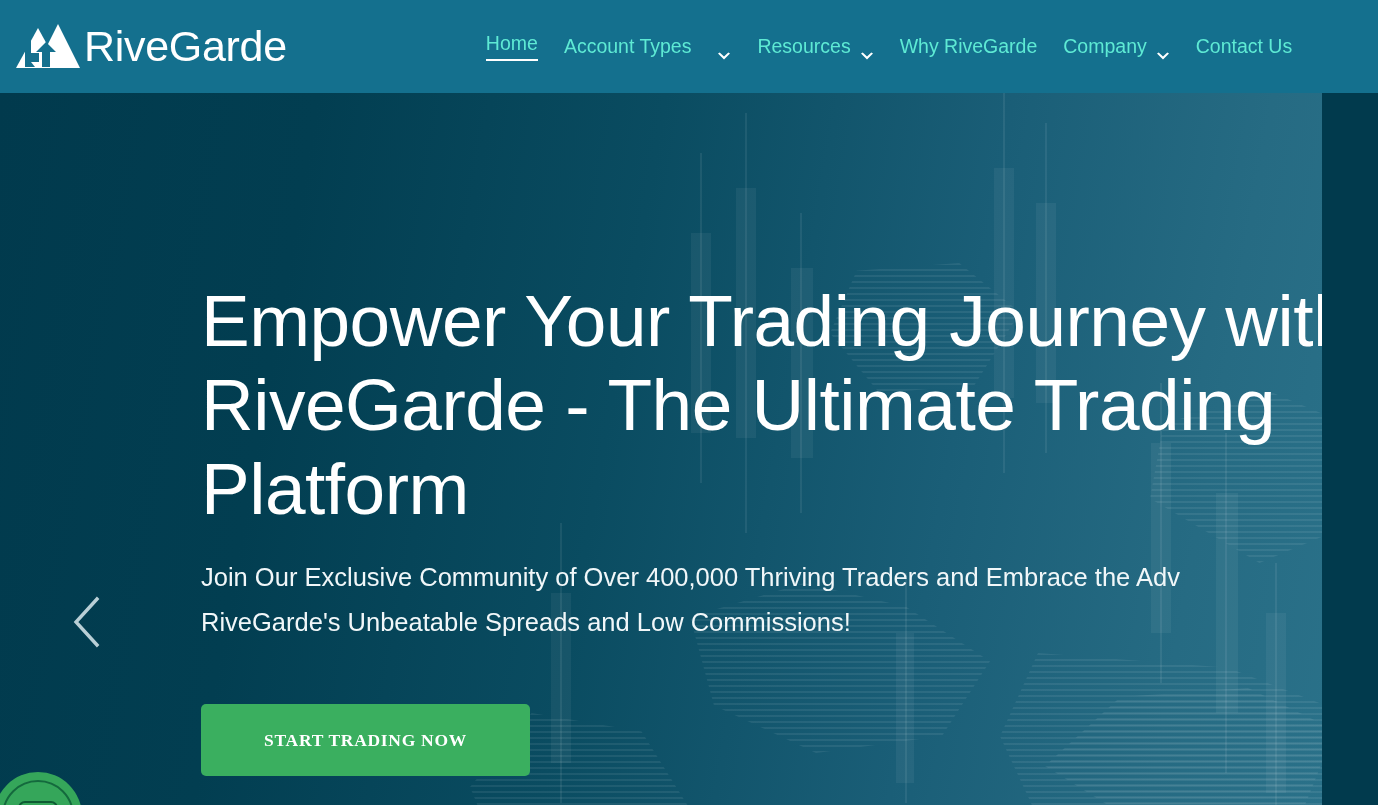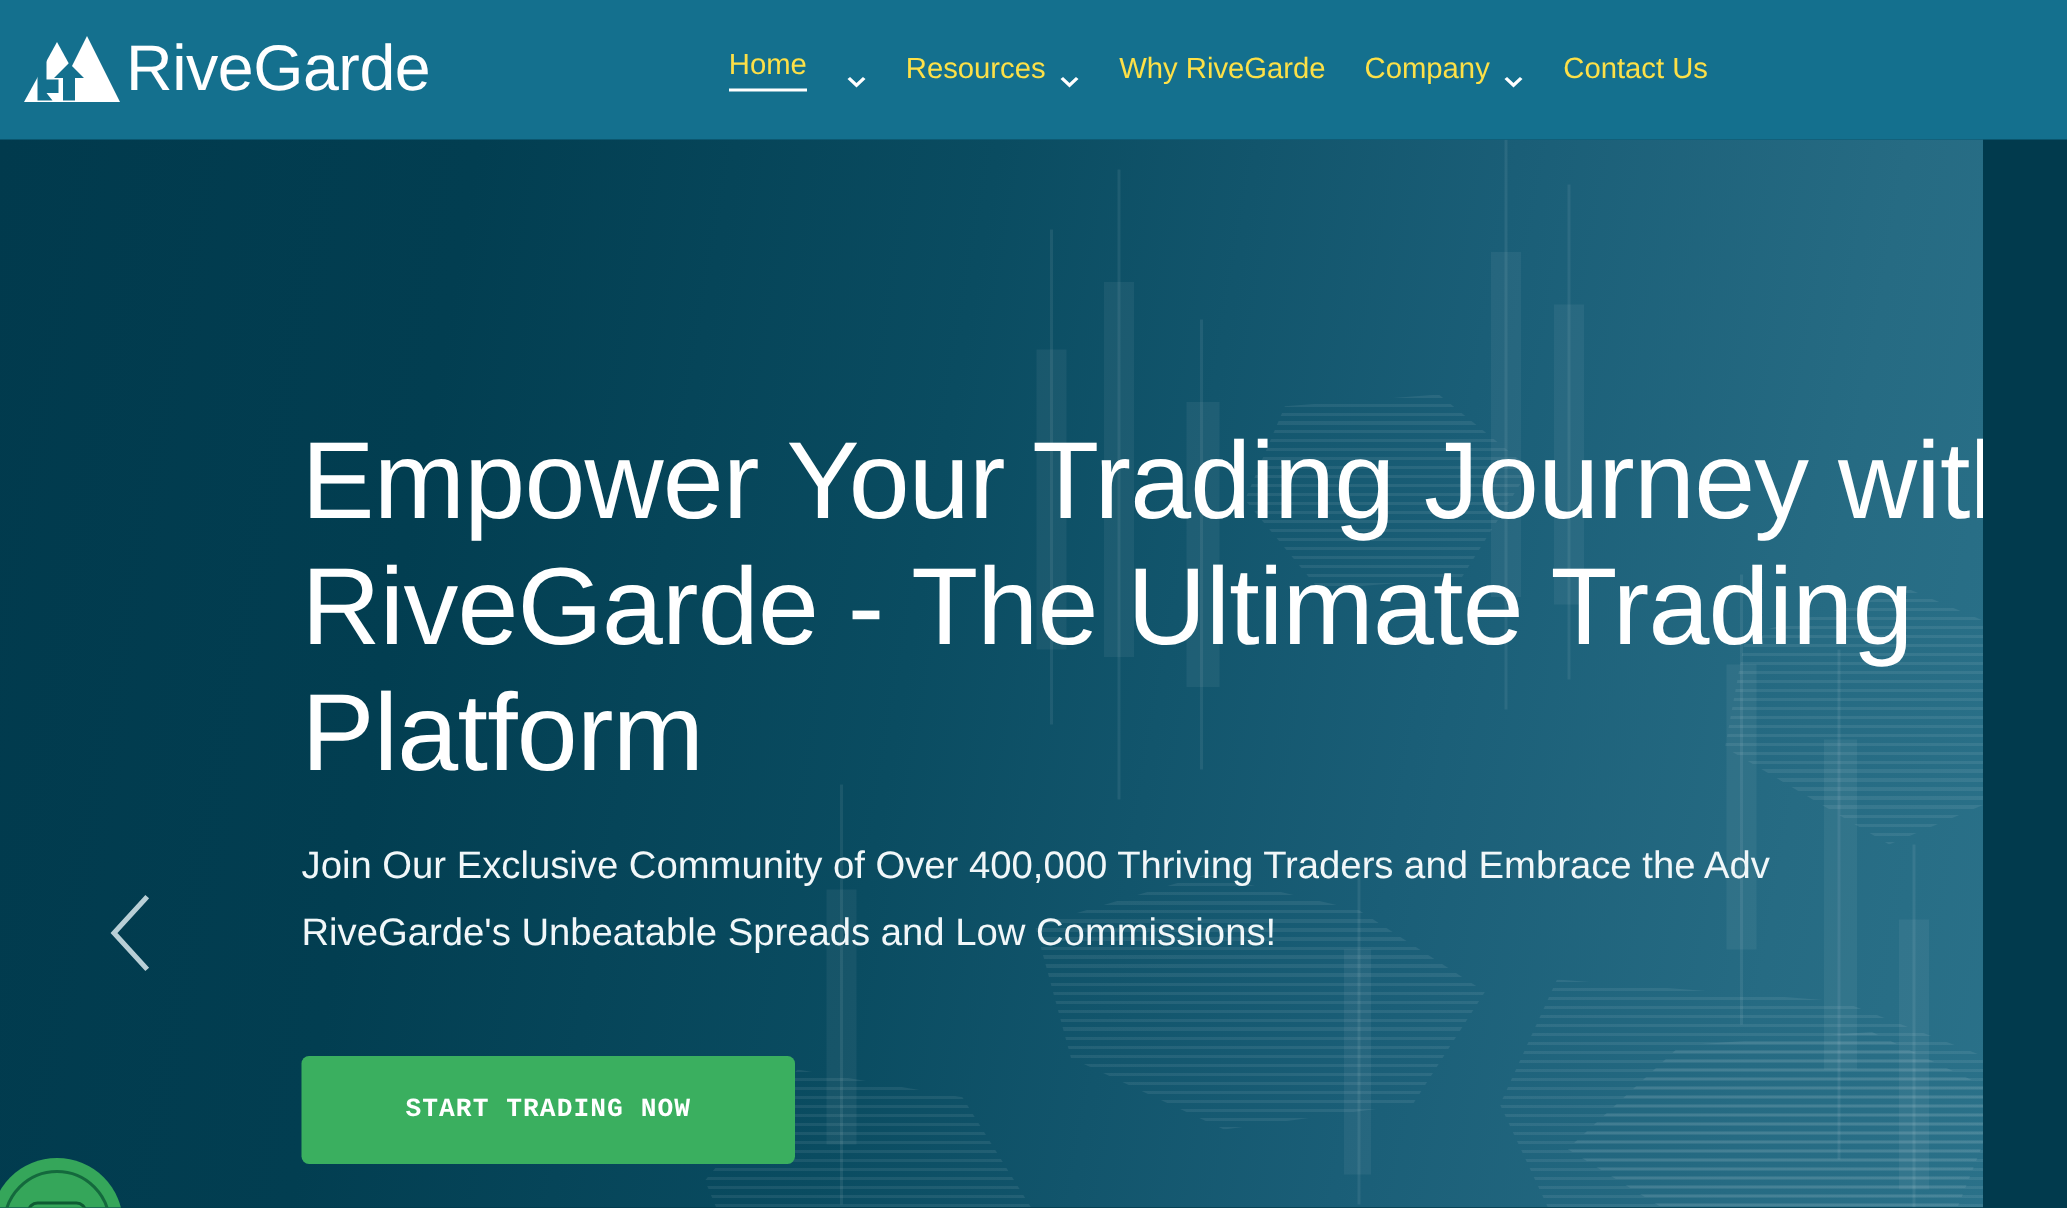--- a/index.html
+++ b/index.html
@@ -23,21 +23,21 @@
   .brand-mark { width:72px; height:54px; flex:0 0 auto; }
   .brand-name {
     color:#ffffff; font-size:43px; font-weight:400;
     letter-spacing:-0.3px; line-height:1; margin-left:4px;
   }
 
   .main-nav { display:flex; align-items:center; margin-left:186px; gap:0; }
   .nav-item {
     position:relative;
     display:flex; align-items:center; gap:9px;
-    color:#fde047; font-size:19.5px; font-weight:400;
+    color:#5eead4; font-size:19.5px; font-weight:400;
     padding:0 13px; height:93px;
     cursor:pointer; white-space:nowrap;
   }
   .nav-item .label { line-height:93px; }
   .nav-item.active .label {
     border-bottom:2px solid #ffffff;
     line-height:1; padding-bottom:6px;
     margin-top:2px;
   }
   .caret { width:14px; height:9px; display:block; margin-top:2px; }
@@ -85,21 +85,21 @@
     white-space:pre-line;
   }
 
   .cta-button {
     position:absolute; left:201px; top:611px;
     width:329px; height:72px;
     background:#3aaf5f;
     border:none; border-radius:5px;
     color:#ffffff; font-size:17.5px; font-weight:700;
     letter-spacing:0.7px;
-    font-family:Liberation Mono, monospace;
+    font-family:Liberation Serif, serif;
     cursor:pointer;
   }
 
   
   .carousel-prev {
     position:absolute; left:62px; top:496px;
     width:48px; height:68px;
     display:flex; align-items:center; justify-content:center;
     cursor:pointer; background:none; border:none;
   }
@@ -142,20 +142,23 @@
       </span>
       <span class="brand-name">RiveGarde</span>
     </a>
 
     <nav class="main-nav">
 
       <div class="nav-item active">
         <span class="label">Home</span>
       </div>
 
+      <div class="nav-item">
+        <span class="label">Account Types</span>
+      </div>
 
       <div class="nav-item">
         <span class="caret">
           <svg viewBox="0 0 14 9" width="14" height="9">
               <path d="M1 1.6 L7 7.4 L13 1.6 L11.3 0.4 L7 4.4 L2.7 0.4 Z" fill="#ffffff"></path>
             </svg>
         </span>
       </div>
 
       <div class="nav-item">

